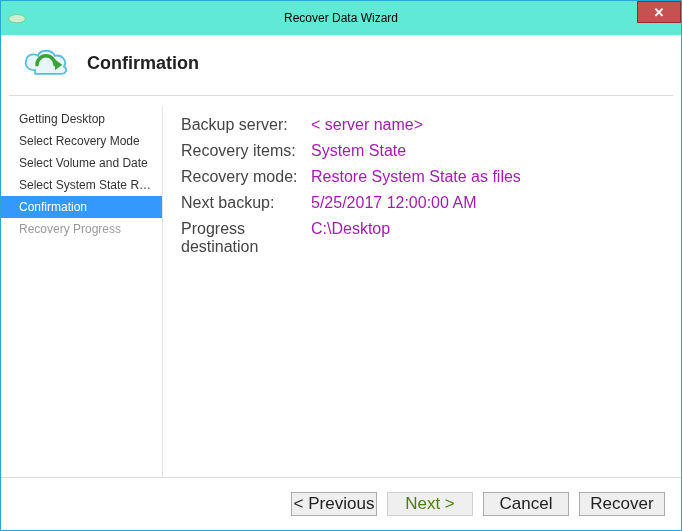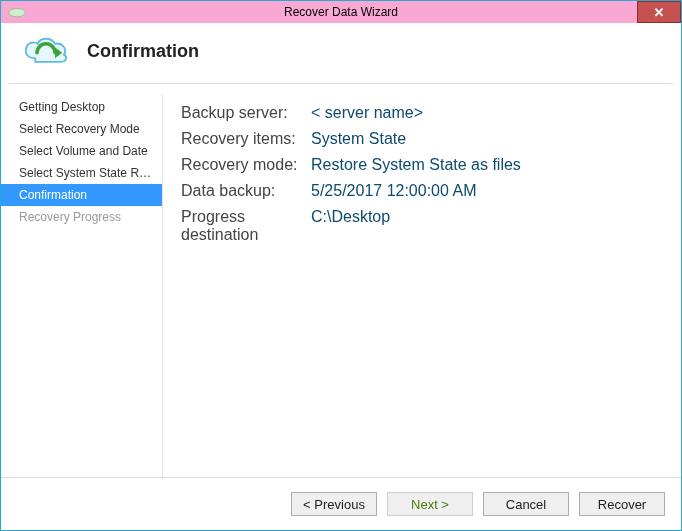--- a/index.html
+++ b/index.html
@@ -9,22 +9,22 @@
     font-size: 12px;
     color: #333;
     background: #fff;
     width: 682px;
     height: 531px;
     border: 1px solid #2aa6d2;
     display: flex;
     flex-direction: column;
   }
   .titlebar {
-    height: 22px;
-    background: #f9a8d4;
+    height: 34px;
+    background: #5eead4;
     display: flex;
     align-items: center;
     position: relative;
   }
   .titlebar .app-icon {
     width: 20px;
     height: 16px;
     margin-left: 6px;
     position: relative;
   }
@@ -101,35 +101,35 @@
   .kv-row {
     display: flex;
     padding: 4px 0;
     font-size: 16px;
   }
   .kv-label {
     width: 130px;
     color: #444;
   }
   .kv-value {
-    color: #0c4a6e;
+    color: #a21caf;
   }
   .footer {
     border-top: 1px solid #ddd;
     padding: 14px 16px;
     display: flex;
     justify-content: flex-end;
     gap: 10px;
   }
   .btn {
     width: 86px;
     height: 24px;
     background: #efefef;
     border: 1px solid #acacac;
-    font-size: 13px;
+    font-size: 17px;
     color: #222;
     display: flex;
     align-items: center;
     justify-content: center;
     cursor: pointer;
   }
   .btn.disabled {
     color: #4d7c0f;
     border-color: #cfcfcf;
     cursor: default;
@@ -180,21 +180,21 @@
     </div>
     <div class="kv-row">
       <div class="kv-label">Recovery items:</div>
       <div class="kv-value">System State</div>
     </div>
     <div class="kv-row">
       <div class="kv-label">Recovery mode:</div>
       <div class="kv-value">Restore System State as files</div>
     </div>
     <div class="kv-row">
-      <div class="kv-label">Data backup:</div>
+      <div class="kv-label">Next backup:</div>
       <div class="kv-value">5/25/2017 12:00:00 AM</div>
     </div>
     <div class="kv-row">
       <div class="kv-label">Progress destination</div>
       <div class="kv-value">C:\Desktop</div>
     </div>
   </div>
 </div>
 
 <div class="footer">

